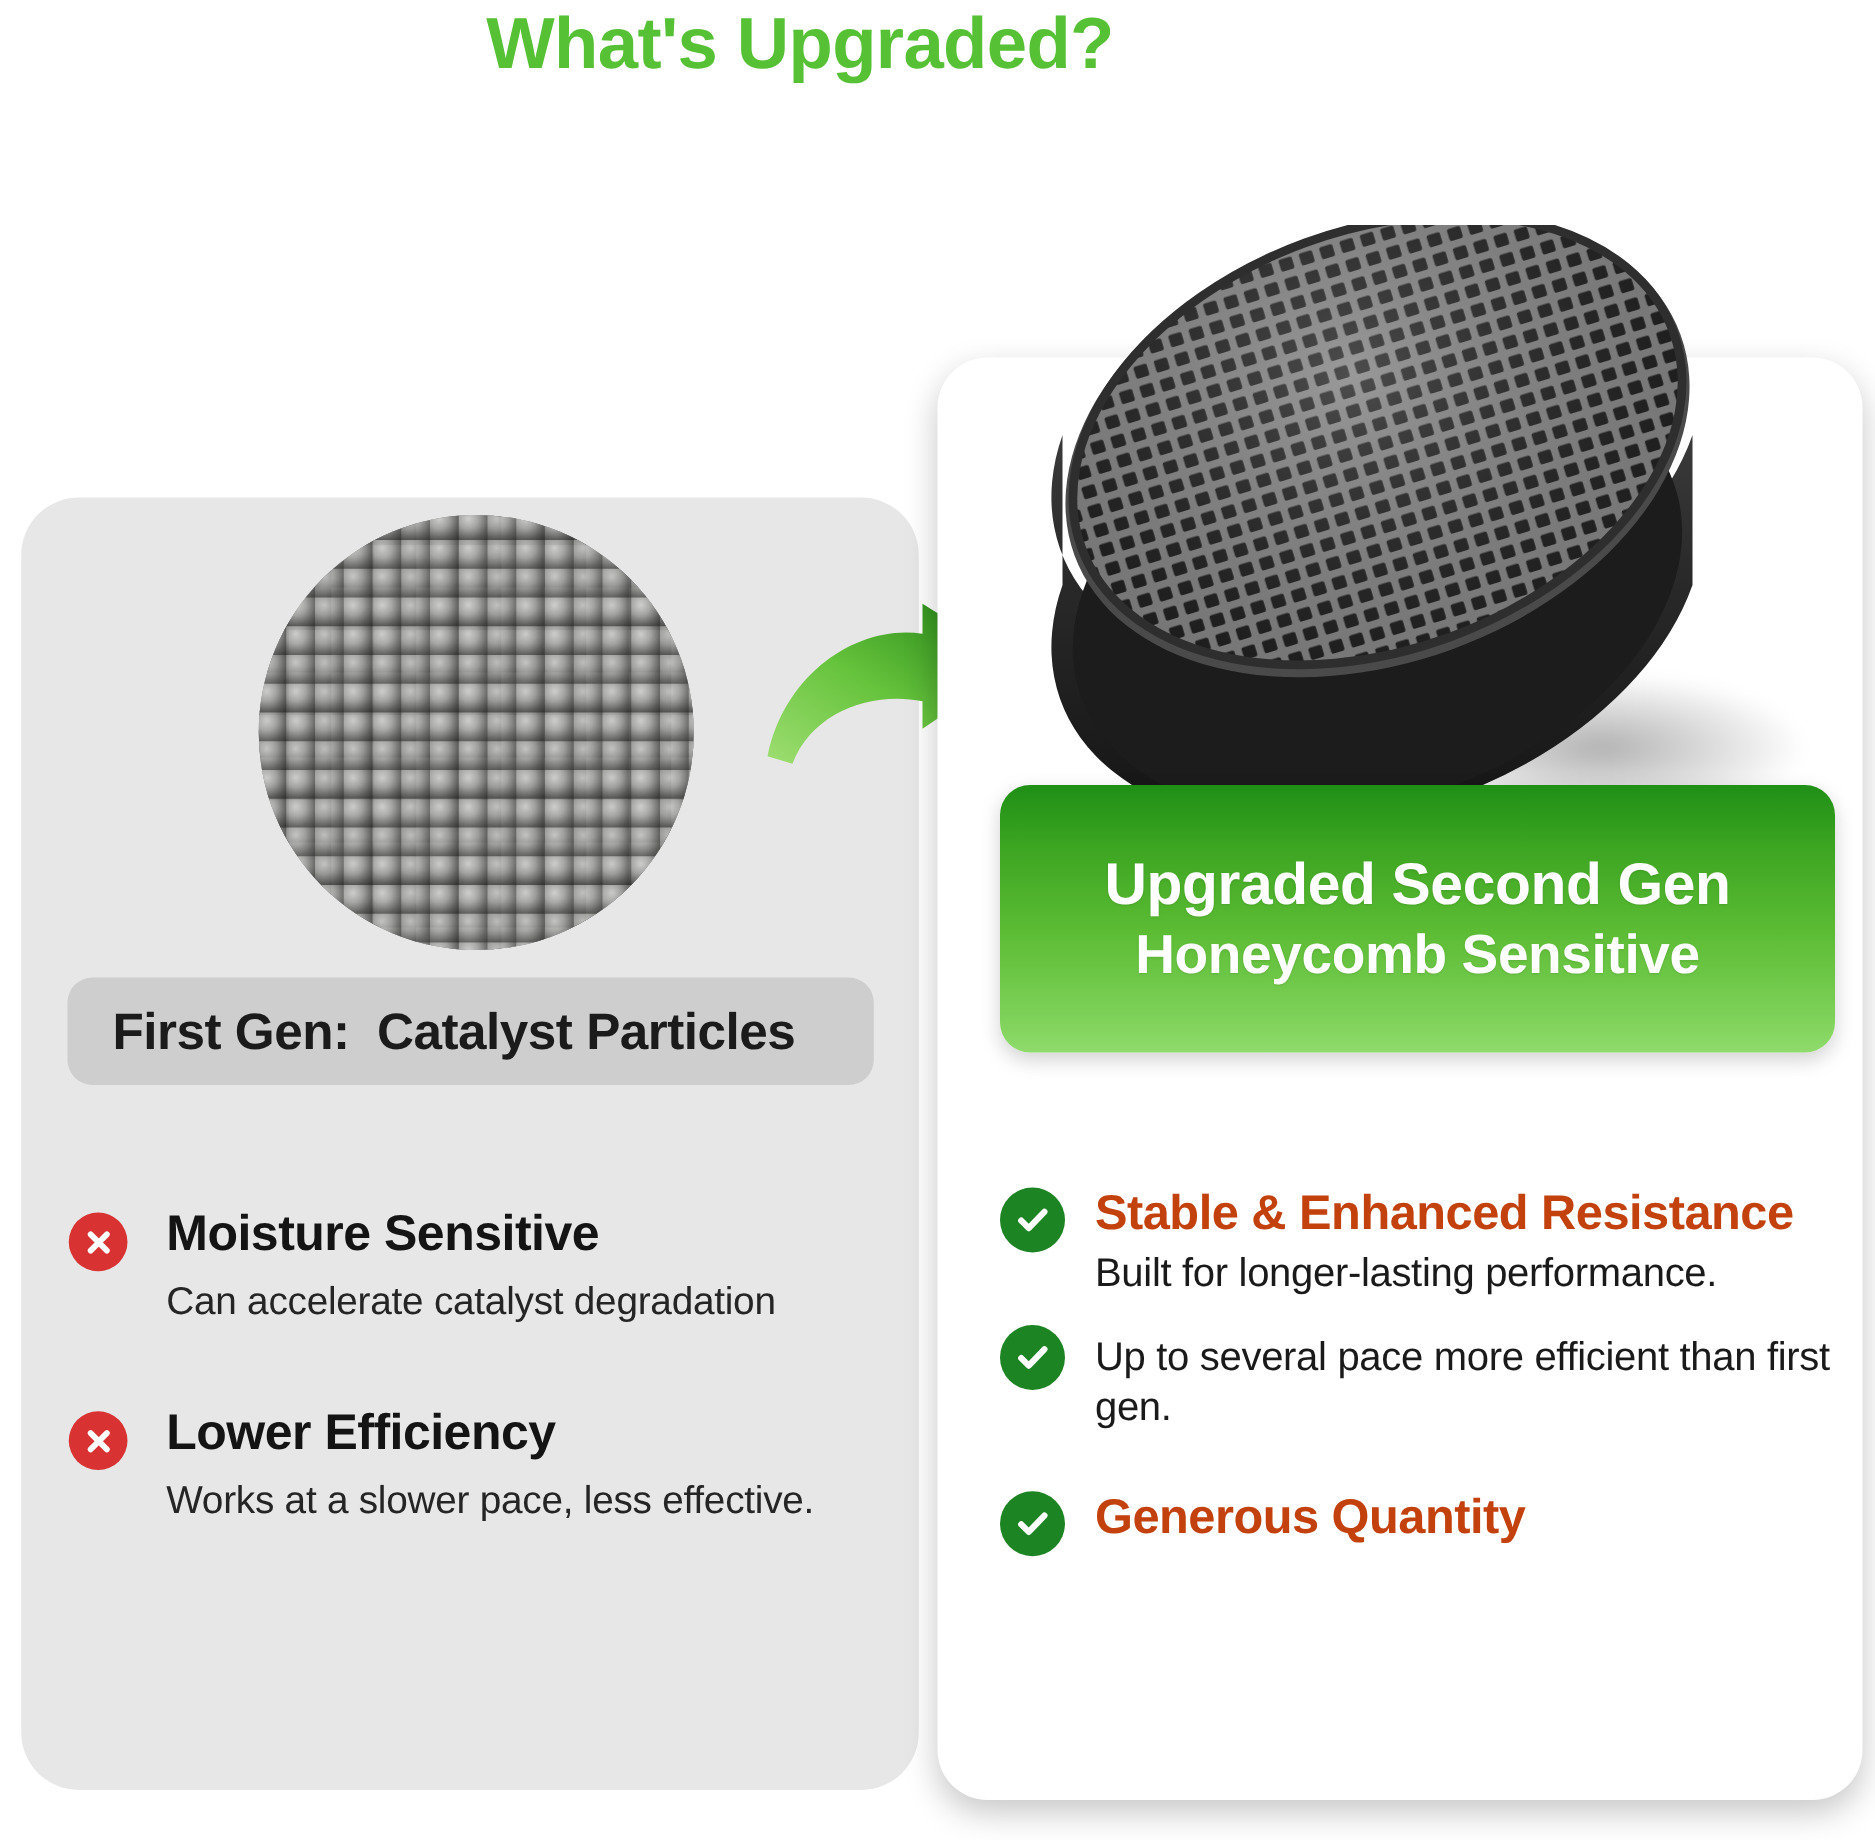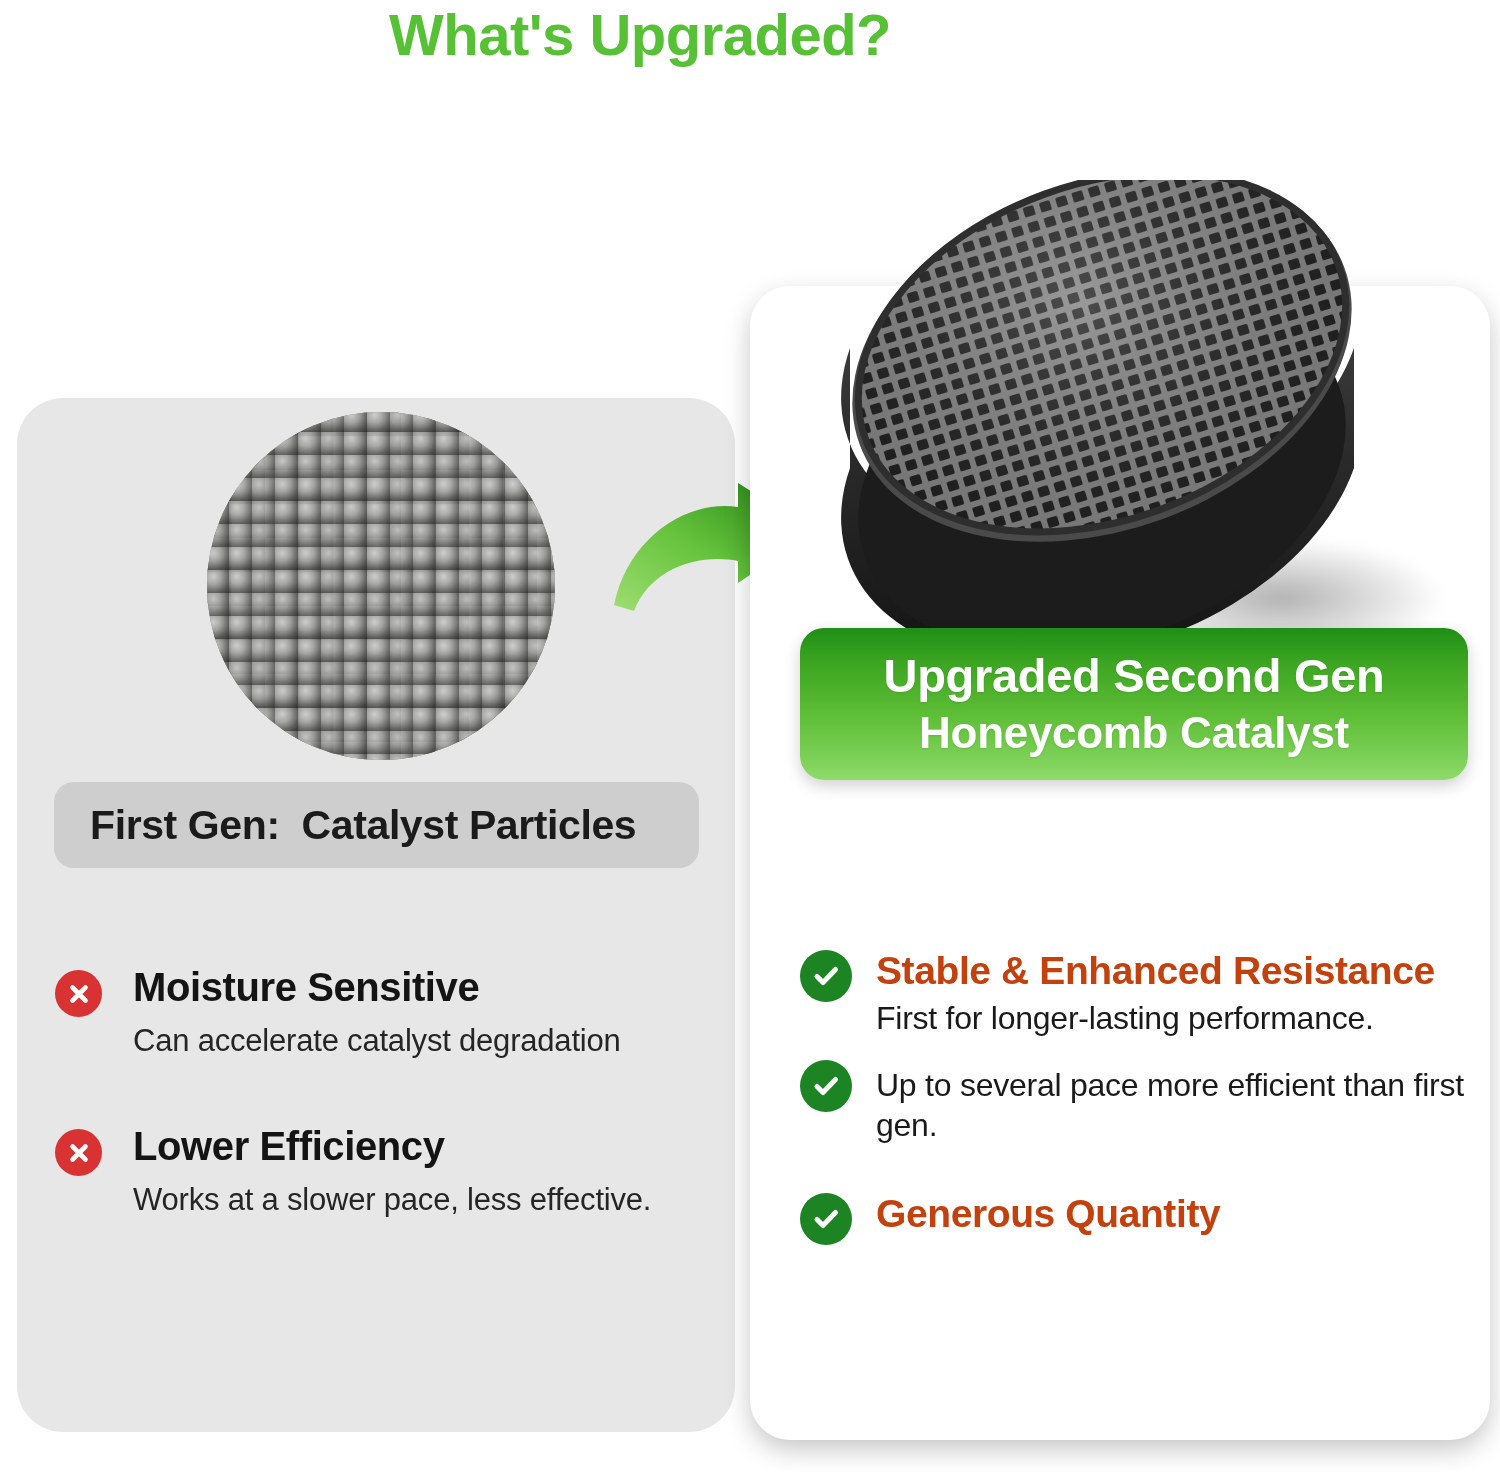--- a/index.html
+++ b/index.html
@@ -139,21 +139,21 @@
   }
   #hc-body {
     position:absolute; left:18px; top:12px;
     width:570px; height:470px;
   }
 
   
   #green-banner {
     position:absolute;
     left:800px; top:628px;
-    width:668px; height:152px;
+    width:668px; height:214px;
     border-radius:24px;
     background:linear-gradient(180deg,#1f8f16 0%, #3ba421 22%, #5cbc34 55%, #7fd25a 88%, #8fdb6c 100%);
     box-shadow:0 6px 16px rgba(0,0,0,0.18);
     z-index:4;
     display:flex; flex-direction:column; justify-content:center; align-items:center;
   }
   #banner-line1 {
     font-size:47px; font-weight:bold; color:#ffffff;
     letter-spacing:-0.3px; line-height:1.1;
     text-shadow:0 1px 2px rgba(0,0,0,0.10);
@@ -294,33 +294,33 @@
     <g clip-path="url(#topClip)">
       <rect x="0" y="-60" width="700" height="600" fill="url(#cells)"></rect>
       <rect x="0" y="-60" width="700" height="600" fill="url(#topShade)"></rect>
     </g>
     <ellipse cx="268" cy="172" rx="252" ry="168" transform="rotate(-20 268 172)" fill="none" stroke="#2e2e2e" stroke-width="7"></ellipse>
   </svg>
 </div>
 
 <div id="green-banner">
   <div id="banner-line1">Upgraded Second Gen</div>
-  <div id="banner-line2">Honeycomb Catalyst</div>
+  <div id="banner-line2">Honeycomb Sensitive</div>
 </div>
 
 <div id="right-list">
 
   <div class="pos-item">
     <span class="check-icon">
       <svg width="34" height="34" viewBox="0 0 34 34">
         <path d="M8 17.5 L14 23.5 L26.5 10.5" stroke="#ffffff" stroke-width="5" fill="none" stroke-linecap="round" stroke-linejoin="round"></path>
       </svg>
     </span>
     <div class="pos-title">Stable &amp; Enhanced Resistance</div>
-    <div class="pos-desc">First for longer-lasting performance.</div>
+    <div class="pos-desc">Built for longer-lasting performance.</div>
   </div>
 
   <div class="pos-item">
     <span class="check-icon">
       <svg width="34" height="34" viewBox="0 0 34 34">
         <path d="M8 17.5 L14 23.5 L26.5 10.5" stroke="#ffffff" stroke-width="5" fill="none" stroke-linecap="round" stroke-linejoin="round"></path>
       </svg>
     </span>
     <div class="pos-desc">Up to several pace more efficient than first gen.</div>
   </div>

